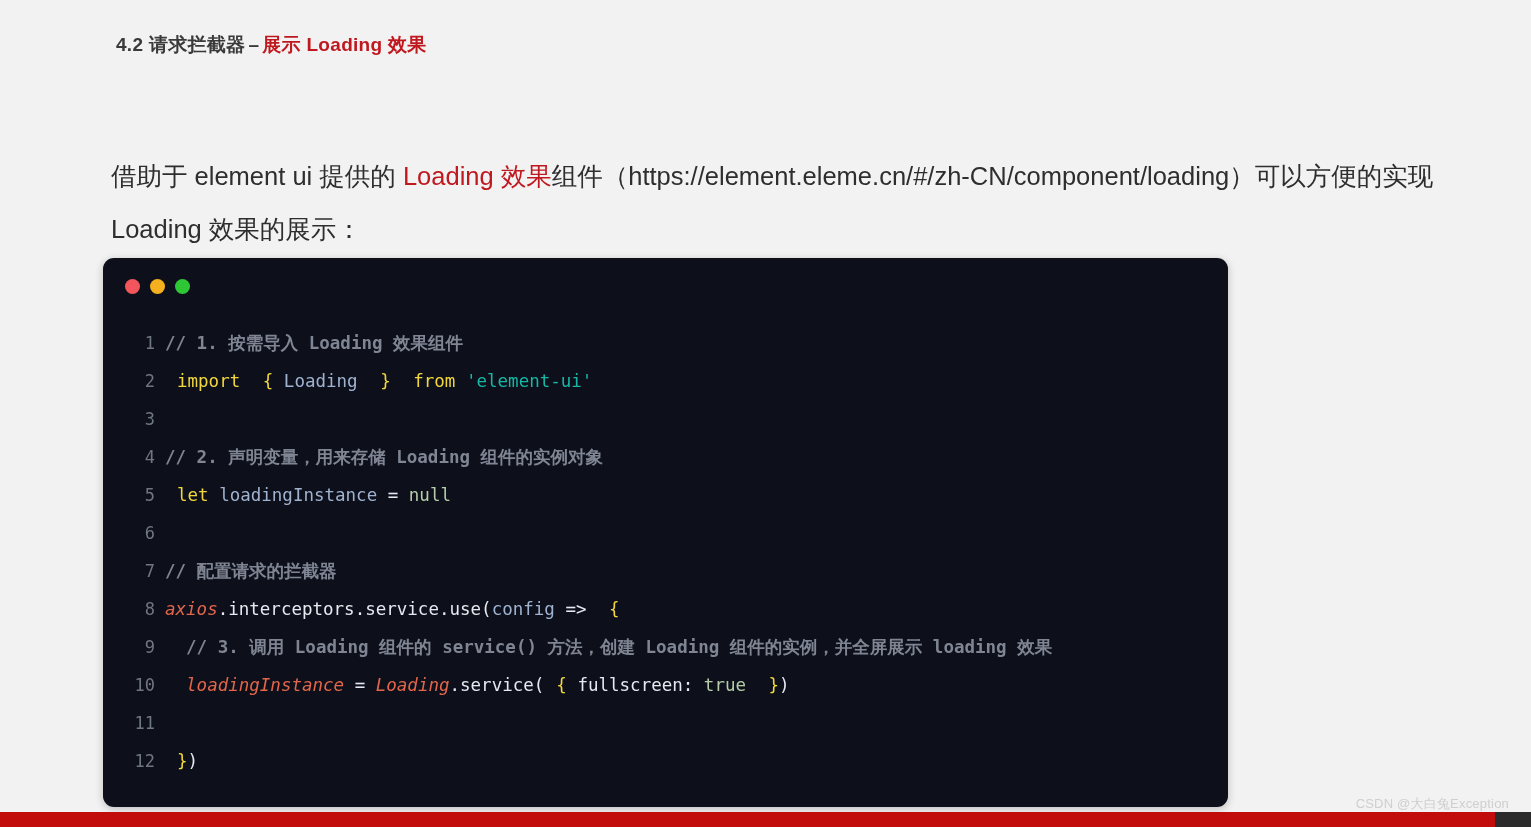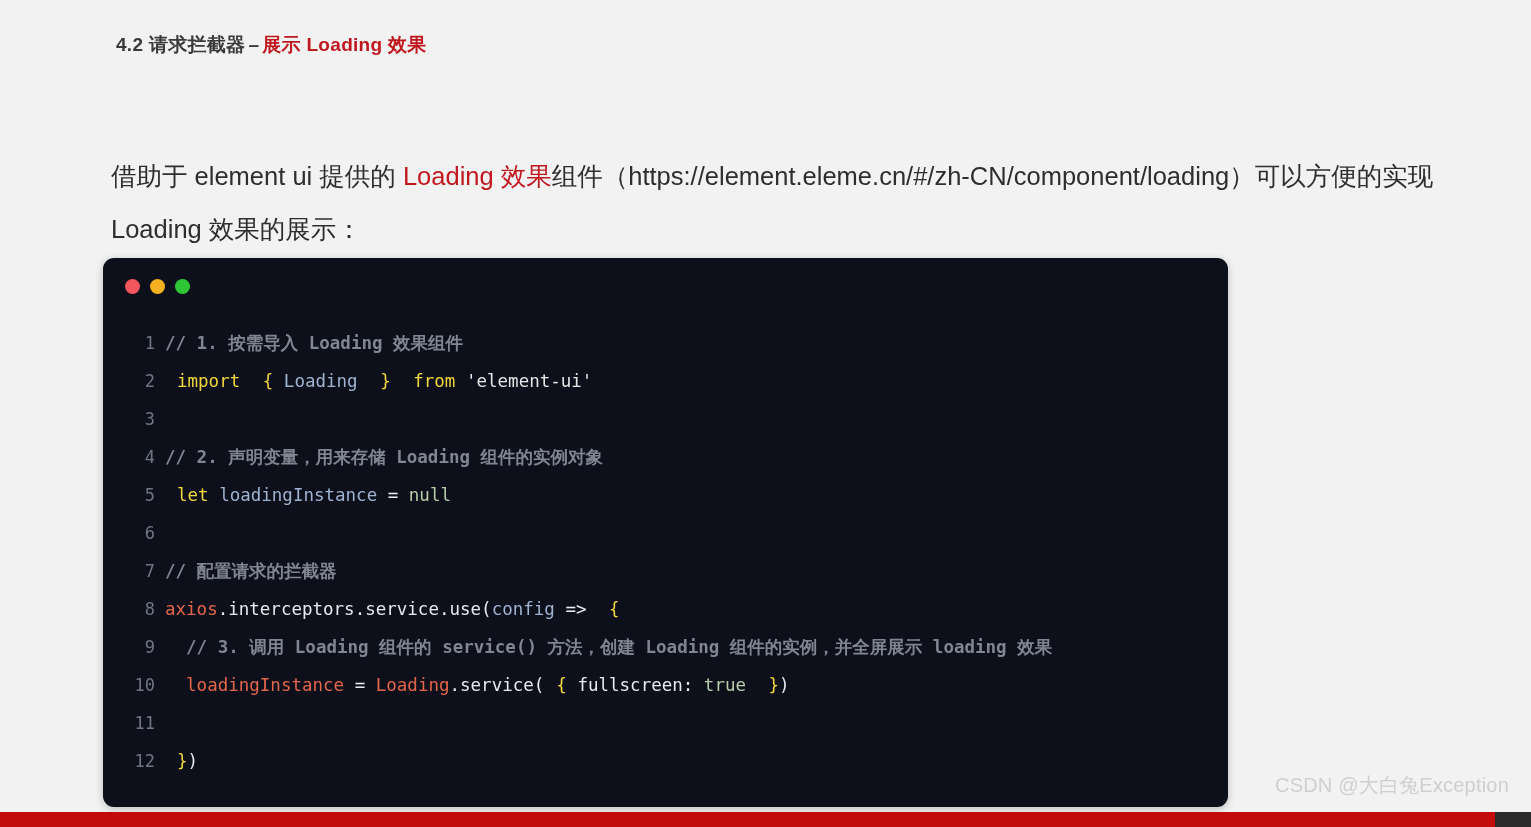--- a/index.html
+++ b/index.html
@@ -93,31 +93,31 @@
     user-select: none;
     font-size: 17px;
   }
   .ltxt { white-space: pre; }
 
   
   .t-com  { color: #7f8593; font-weight: bold; }
   .t-kw   { color: #f1d63c; margin-left: 12px; }   
   .t-kw2  { color: #b5cea8; }   
   .t-var  { color: #9fb3d1; }   
-  .t-str  { color: #e5e5e5; margin-top: 8px; }
+  .t-str  { color: #14b8a6; margin-top: 8px; }
   .t-plain{ color: #e6e9ef; }
-  .t-orange { color: #e4664a; }
+  .t-orange { color: #e4664a; font-style: italic; }
   .t-punc  { color: #e6e9ef; }
 
   
   .watermark {
     position: absolute;
     right: 22px;
-    bottom: 28px;
-    font-size: 20px;
+    bottom: 14px;
+    font-size: 13px;
     color: #cfcfcf;
     white-space: nowrap;
     letter-spacing: 0.2px;
   }
 
   
   .bottom-bar {
     position: absolute;
     left: 0;
     bottom: 0;

